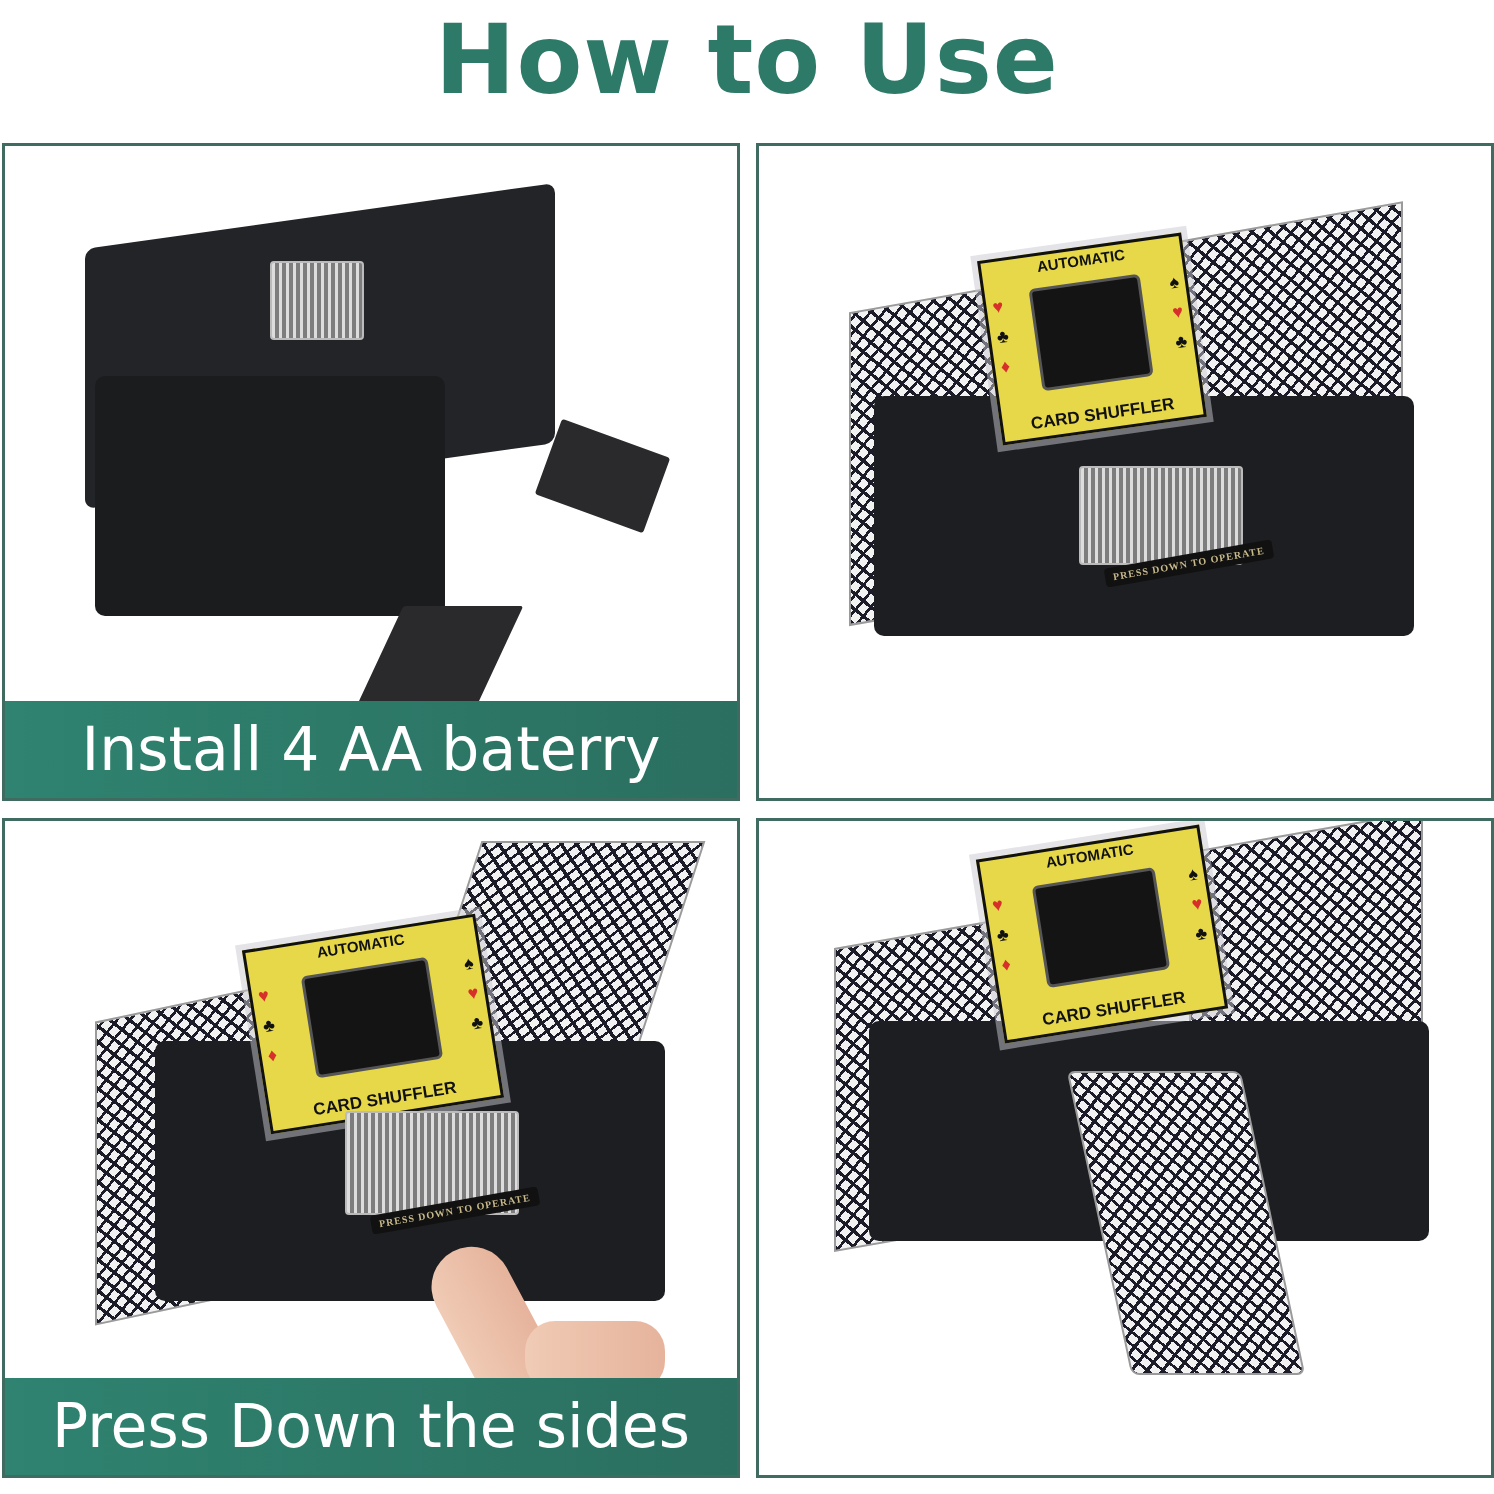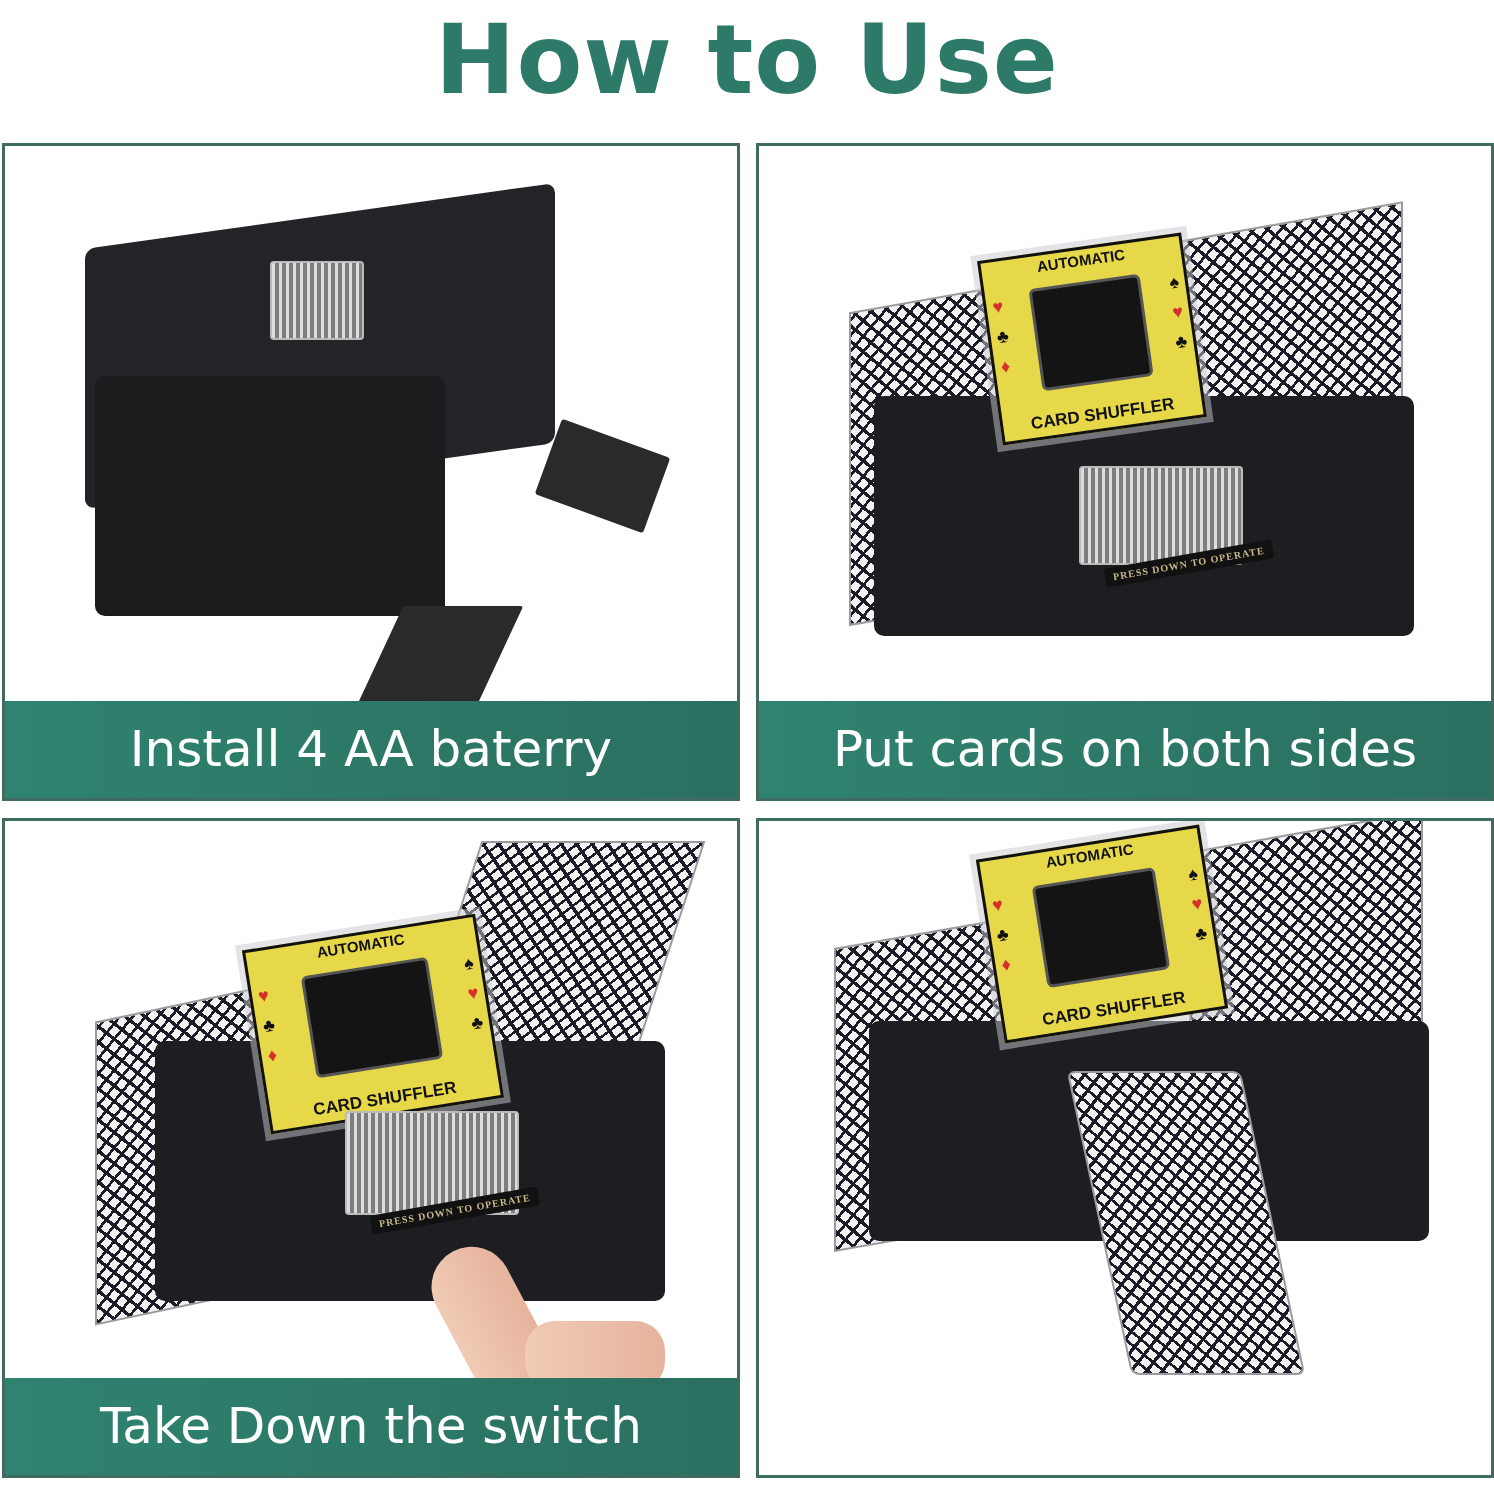--- a/index.html
+++ b/index.html
@@ -4,21 +4,21 @@
 <style>
   html,body{margin:0;padding:0;background:#fff;}
   body{width:1494px;height:1494px;position:relative;overflow:hidden;font-family:"Liberation Sans",sans-serif;}
   .title{position:absolute;left:0;right:0;top:0;height:130px;text-align:center;line-height:120px;font-size:96px;font-weight:bold;color:#2e7a68;letter-spacing:1px;font-family:"DejaVu Sans",sans-serif;}
   .panel{position:absolute;box-sizing:border-box;border:3px solid #3f6b60;background:#fff;overflow:hidden;}
   .p1{left:2px;top:143px;width:738px;height:658px;}
   .p2{left:756px;top:143px;width:738px;height:658px;}
   .p3{left:2px;top:818px;width:738px;height:660px;}
   .p4{left:756px;top:818px;width:738px;height:660px;}
   .scene{position:absolute;left:0;top:0;right:0;bottom:100px;}
-  .caption{position:absolute;left:0;right:0;bottom:0;height:97px;background:linear-gradient(90deg,#2f8370,#2b6f60);color:#fff;font-size:50px;text-align:center;line-height:97px;font-family:"DejaVu Sans",sans-serif;}
+  .caption{position:absolute;left:0;right:0;bottom:0;height:97px;background:linear-gradient(90deg,#2f8370,#2b6f60);color:#fff;font-size:60px;text-align:center;line-height:97px;font-family:"DejaVu Sans",sans-serif;}
   .box{position:absolute;background:#1d1e21;border-radius:10px;}
   .cards{position:absolute;background-color:#f2f2f2;background-image:
       repeating-linear-gradient(45deg,#1c1c28 0 3px,transparent 3px 11px),
       repeating-linear-gradient(-45deg,#1c1c28 0 3px,transparent 3px 11px);
       border:2px solid #9a9a9a;}
   .plate{position:absolute;background:#e7d84a;border:3px solid #111;box-shadow:0 0 0 6px rgba(200,200,210,.5);}
   .plate .win{position:absolute;left:22%;top:18%;right:22%;bottom:25%;background:#141414;border:3px solid #555;border-radius:6px;}
   .plate .t1,.plate .t2{position:absolute;left:0;right:0;text-align:center;font-weight:bold;color:#111;font-size:15px;}
   .plate .t1{top:2px;}
   .plate .t2{bottom:4px;font-size:17px;}
@@ -57,21 +57,20 @@
       <span class="suit red" style="left:6px;top:36px;">♥</span>
       <span class="suit blk" style="left:6px;top:66px;">♣</span>
       <span class="suit red" style="left:6px;top:96px;">♦</span>
       <span class="suit blk" style="right:6px;top:36px;">♠</span>
       <span class="suit red" style="right:6px;top:66px;">♥</span>
       <span class="suit blk" style="right:6px;top:96px;">♣</span>
     </div>
     <div class="lever" style="left:320px;top:320px;width:160px;height:95px;"></div>
     <div class="label" style="left:345px;top:408px;">PRESS DOWN TO OPERATE</div>
   </div>
-  <div class="caption">Put cards on both sides</div>
 </div>
 
 <div class="panel p3">
   <div class="scene">
     <div class="cards" style="left:90px;top:180px;width:190px;height:300px;transform:skewY(-12deg);"></div>
     <div class="cards" style="left:440px;top:20px;width:220px;height:220px;transform:skewX(-18deg);"></div>
     <div class="box" style="left:150px;top:220px;width:510px;height:260px;"></div>
     <div class="plate" style="left:250px;top:110px;width:230px;height:180px;transform:rotate(-9deg);">
       <div class="t1">AUTOMATIC</div>
       <div class="win"></div>
@@ -81,21 +80,21 @@
       <span class="suit red" style="left:6px;top:96px;">♦</span>
       <span class="suit blk" style="right:6px;top:36px;">♠</span>
       <span class="suit red" style="right:6px;top:66px;">♥</span>
       <span class="suit blk" style="right:6px;top:96px;">♣</span>
     </div>
     <div class="lever" style="left:340px;top:290px;width:170px;height:100px;"></div>
     <div class="label" style="left:365px;top:380px;">PRESS DOWN TO OPERATE</div>
     <div class="finger" style="left:450px;top:420px;width:80px;height:180px;transform:rotate(-28deg);"></div>
     <div class="finger" style="left:520px;top:500px;width:140px;height:70px;border-radius:30px;"></div>
   </div>
-  <div class="caption">Take Down the switch</div>
+  <div class="caption">Press Down the sides</div>
 </div>
 
 <div class="panel p4">
   <div class="scene">
     <div class="cards" style="left:75px;top:110px;width:190px;height:300px;transform:skewY(-10deg);"></div>
     <div class="cards" style="left:430px;top:10px;width:230px;height:260px;transform:skewY(-10deg);"></div>
     <div class="box" style="left:110px;top:200px;width:560px;height:220px;"></div>
     <div class="plate" style="left:230px;top:20px;width:220px;height:180px;transform:rotate(-9deg);">
       <div class="t1">AUTOMATIC</div>
       <div class="win"></div>

